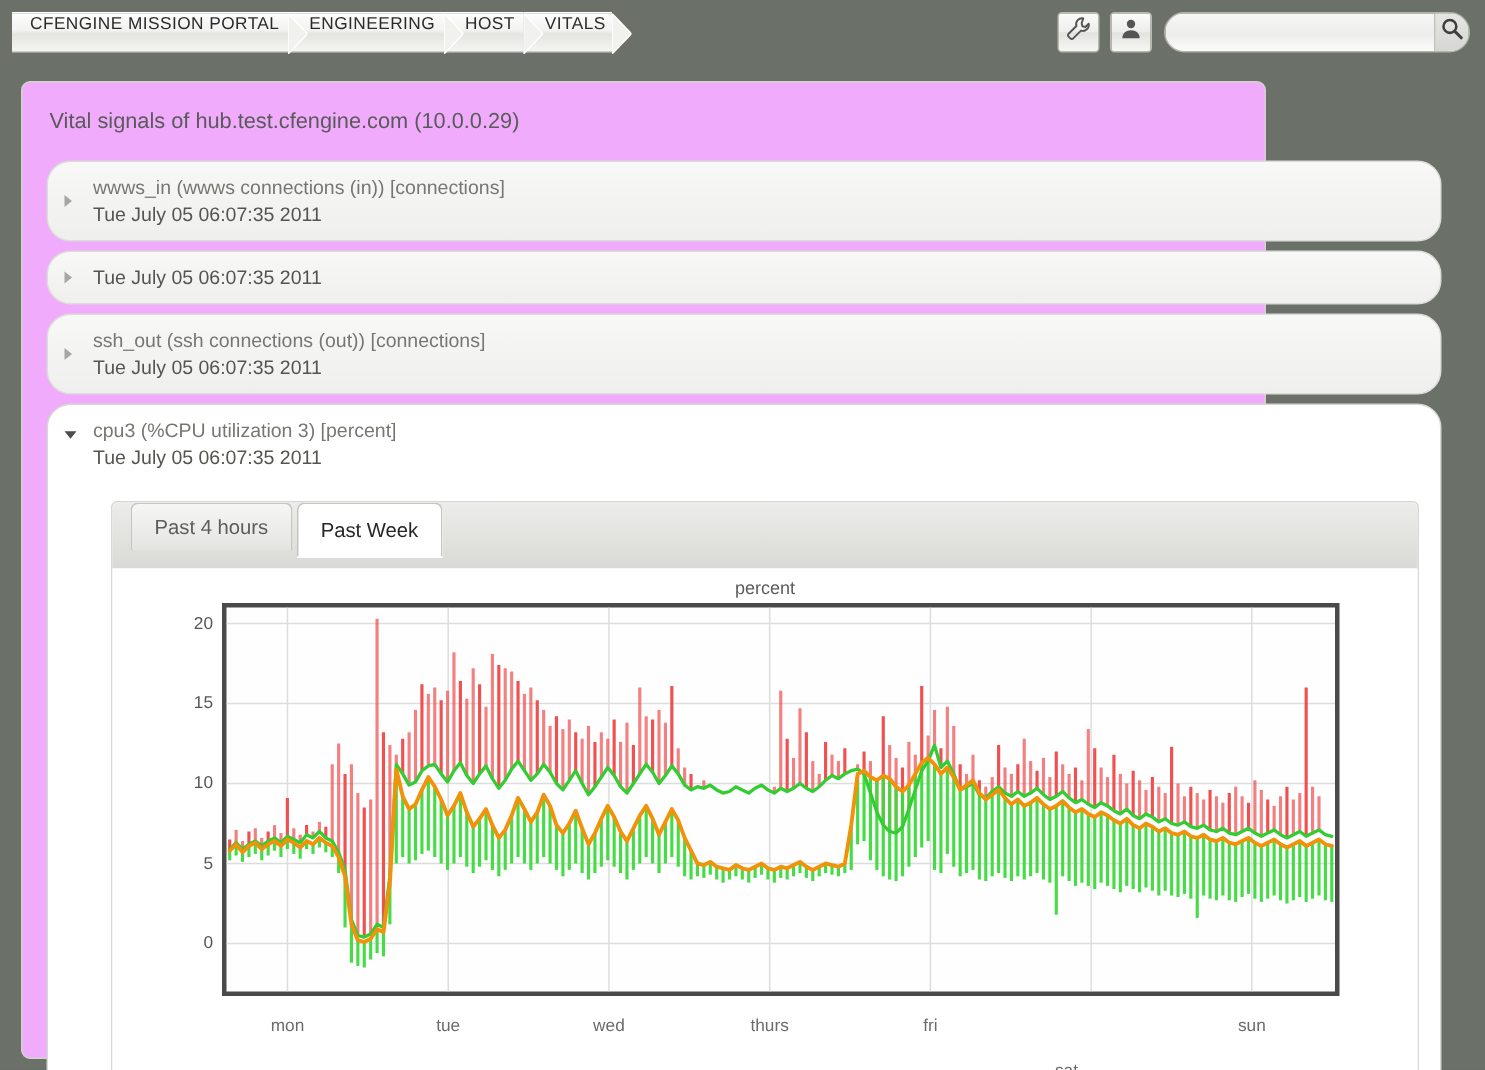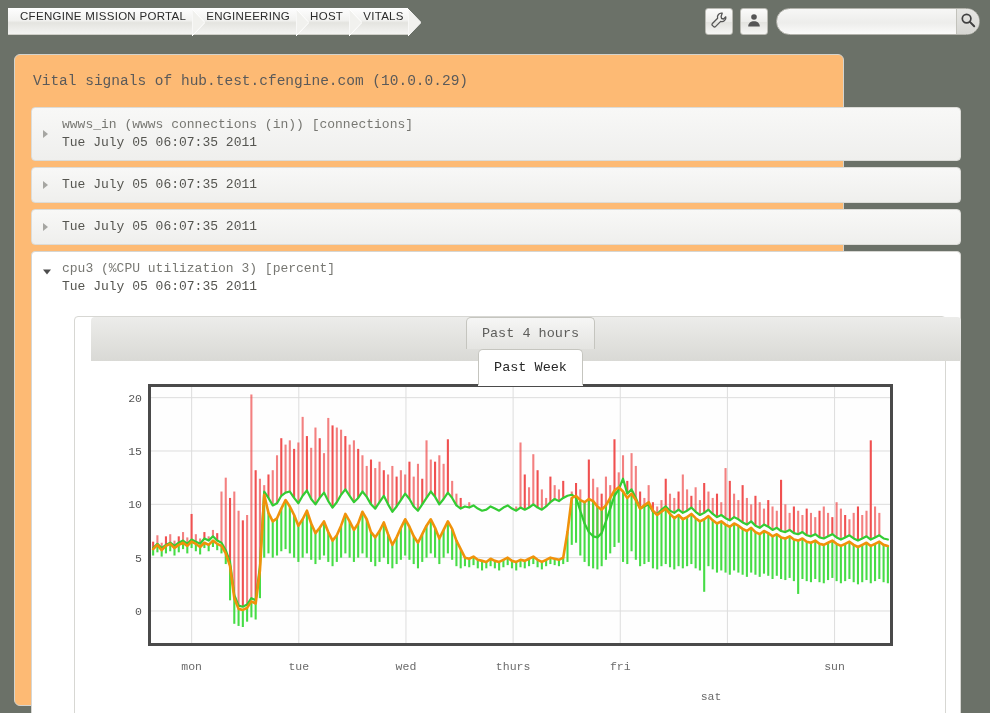--- a/index.html
+++ b/index.html
@@ -66,38 +66,37 @@
   #search-go {
     width: 36px; height: 100%;
     background: linear-gradient(to bottom, #e6e6e3 0%, #d6d6d2 100%);
     border-left: 1px solid #c2c2bb;
     display: flex; align-items: center; justify-content: center; cursor: pointer;
   }
 
   
   #panel {
     position: absolute; left: 14px; top: 54px; width: 830px; height: 652px;
-    background: #fdba74;
+    background: #f0abfc;
     border: 1px solid #d3d3ce;
     border-radius: 6px;
-    font-family: Liberation Mono, monospace;
   }
 
   #panel-title {
     position: absolute; left: 18px; top: 18px;
     font-size: 14.5px; color: #5a5a5a;
   }
 
   
   #rows { position: absolute; left: 16px; top: 52px; width: 930px; }
 
   .row {
     position: relative;
     border: 1px solid #dcdcd8;
-    border-radius: 4px;
+    border-radius: 16px;
     margin-bottom: 6px;
     background: linear-gradient(to bottom, #f8f8f7 0%, #efefed 100%);
     padding: 8px 20px 8px 30px;
     cursor: pointer;
   }
   .row.expanded {
     background: #ffffff;
     border-color: #d6d6d2;
     cursor: default;
   }
@@ -118,24 +117,24 @@
   .row-name { font-size: 13px; color: #777772; line-height: 18px; }
   .row-time { font-size: 13px; color: #555550; line-height: 18px; }
 
   
   #tabwrap {
     position: absolute; left: 42px; top: 64px; width: 872px; height: 560px;
     border: 1px solid #d7d7d3; border-radius: 4px;
     background: #ffffff;
   }
   #tabstrip {
-    position: absolute; left: 16px; top: 0; width: 100%; height: 44px;
+    position: absolute; left: 0; top: 0; width: 100%; height: 44px;
     background: linear-gradient(to bottom, #ececea 0%, #d9d9d5 100%);
     border-radius: 4px 4px 0 0;
-    display: flex; align-items: center; padding-left: 12px; flex-direction: column;
+    display: flex; align-items: flex-start; padding-left: 12px;
   }
   .tab {
     height: 32px; line-height: 31px;
     padding: 0 15px;
     margin-right: 3px;
     font-size: 13.5px; color: #5d5d5a;
     background: linear-gradient(to bottom, #f6f6f5 0%, #e4e4e1 100%);
     border: 1px solid #c5c5bf; border-bottom: none;
     border-radius: 5px 5px 0 0;
     cursor: pointer; white-space: nowrap;
@@ -256,20 +255,21 @@
       <div class="row-time">Tue July 05 06:07:35 2011</div>
     </div>
 
     <div class="row">
       <span class="tri closed"></span>
       <div class="row-time">Tue July 05 06:07:35 2011</div>
     </div>
 
     <div class="row">
       <span class="tri closed"></span>
+      <div class="row-name">ssh_out (ssh connections (out)) [connections]</div>
       <div class="row-time">Tue July 05 06:07:35 2011</div>
     </div>
 
     <div class="row expanded" style="height:634px;">
       <span class="tri open" style="top:20px;"></span>
       <div class="row-name">cpu3 (%CPU utilization 3) [percent]</div>
       <div class="row-time">Tue July 05 06:07:35 2011</div>
 
       <div id="tabwrap">
 

